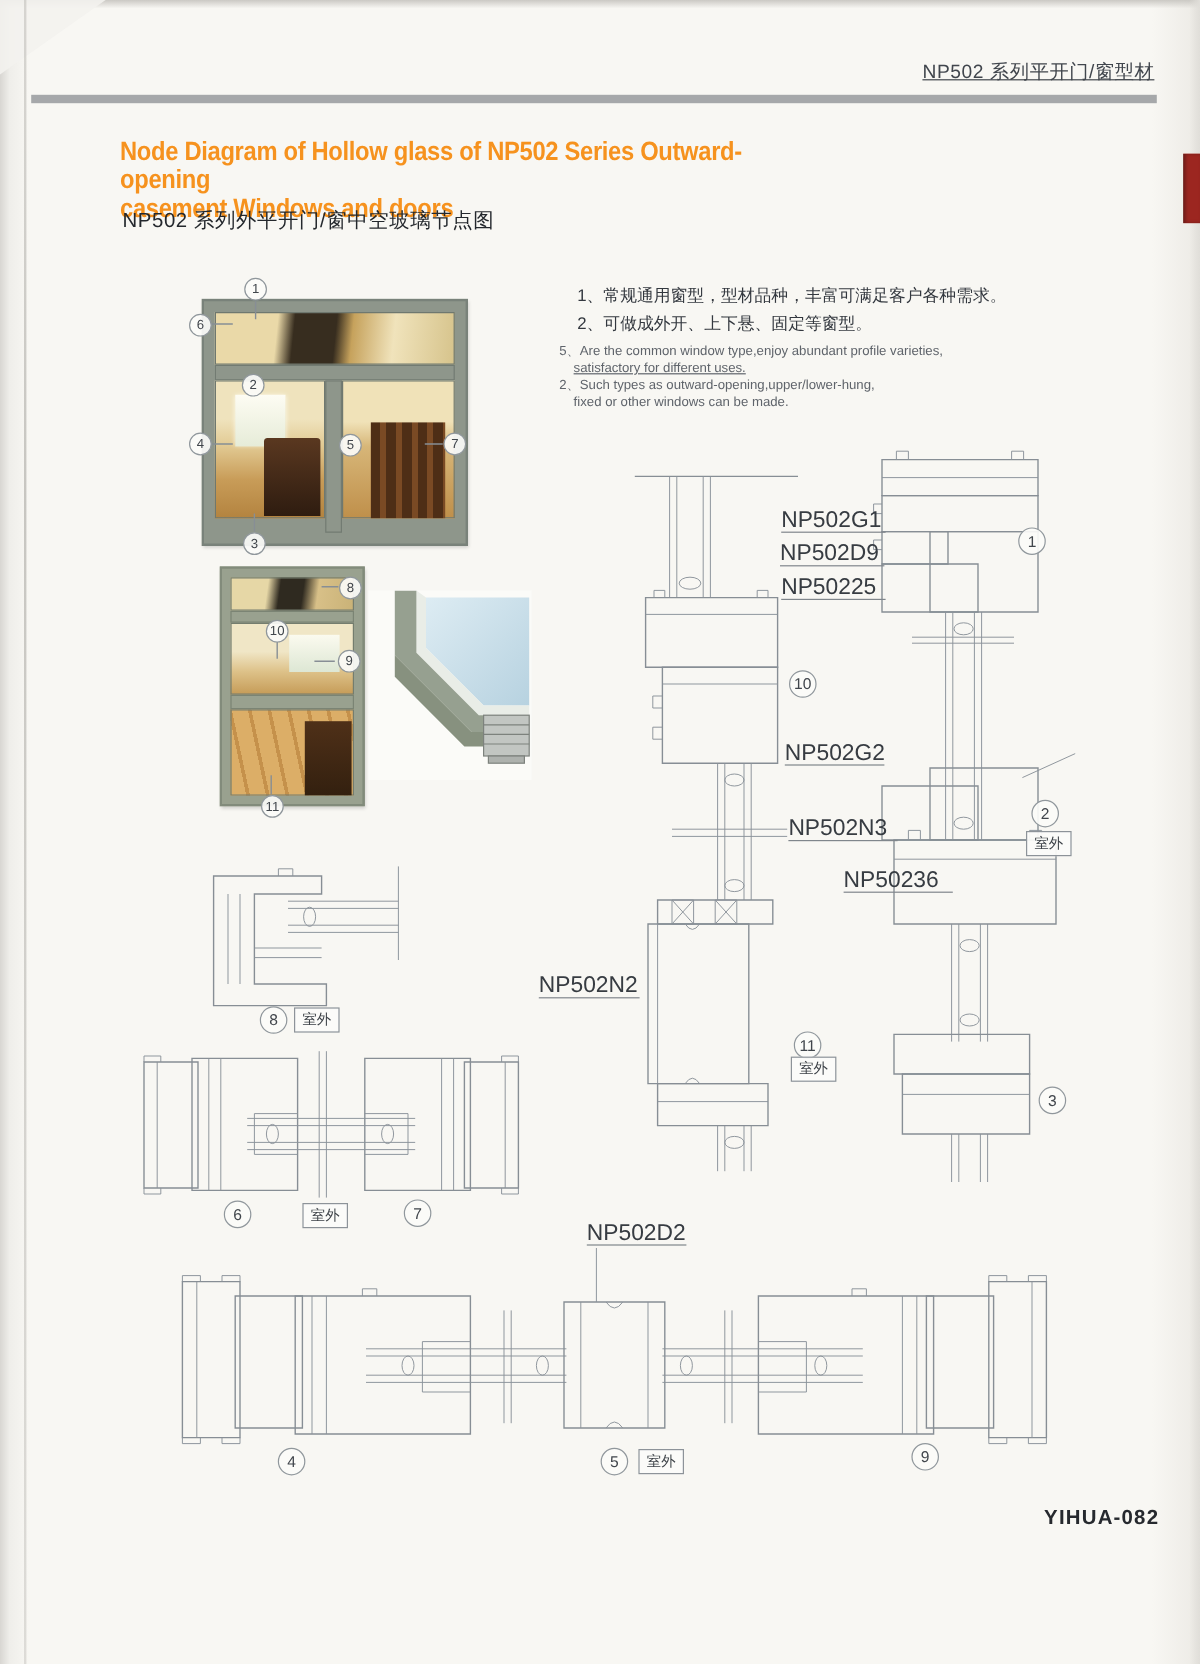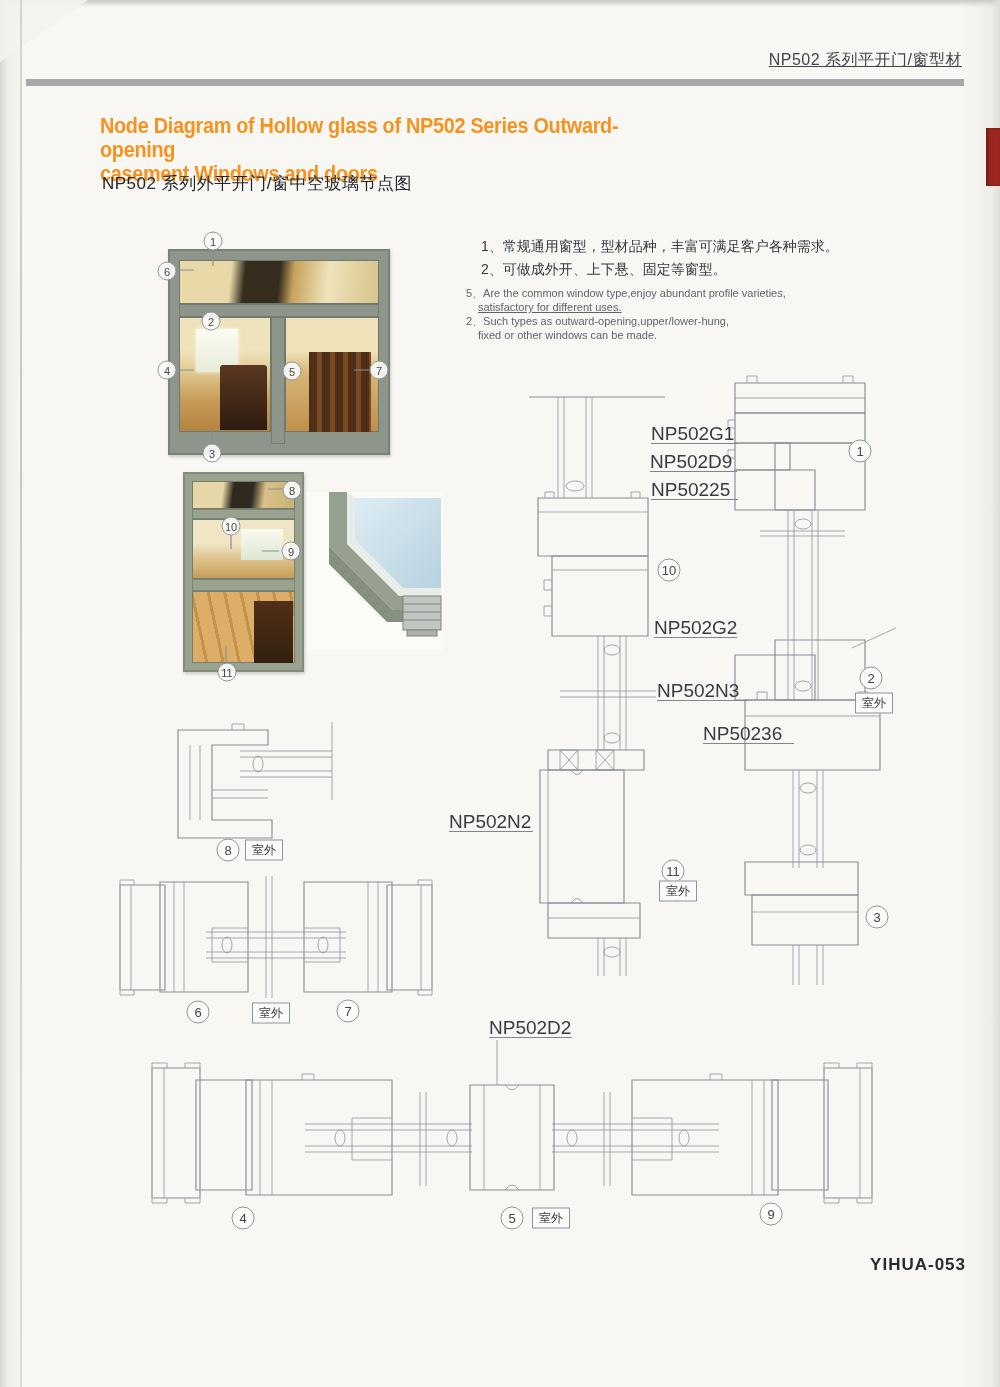--- a/index.html
+++ b/index.html
@@ -306,15 +306,15 @@
   <div class="co lg" style="left:243px;top:1218px;">4</div>
   <div class="co lg" style="left:512px;top:1218px;">5</div>
   <div class="co lg" style="left:771px;top:1214px;">9</div>
 
   <div class="obox" style="left:874px;top:703px;">室外</div>
   <div class="obox" style="left:264px;top:850px;">室外</div>
   <div class="obox" style="left:271px;top:1013px;">室外</div>
   <div class="obox" style="left:678px;top:891px;">室外</div>
   <div class="obox" style="left:551px;top:1218px;">室外</div>
 
-  <div class="footer-code">YIHUA-053</div>
+  <div class="footer-code">YIHUA-082</div>
 
 </div>
 
 </body></html>

